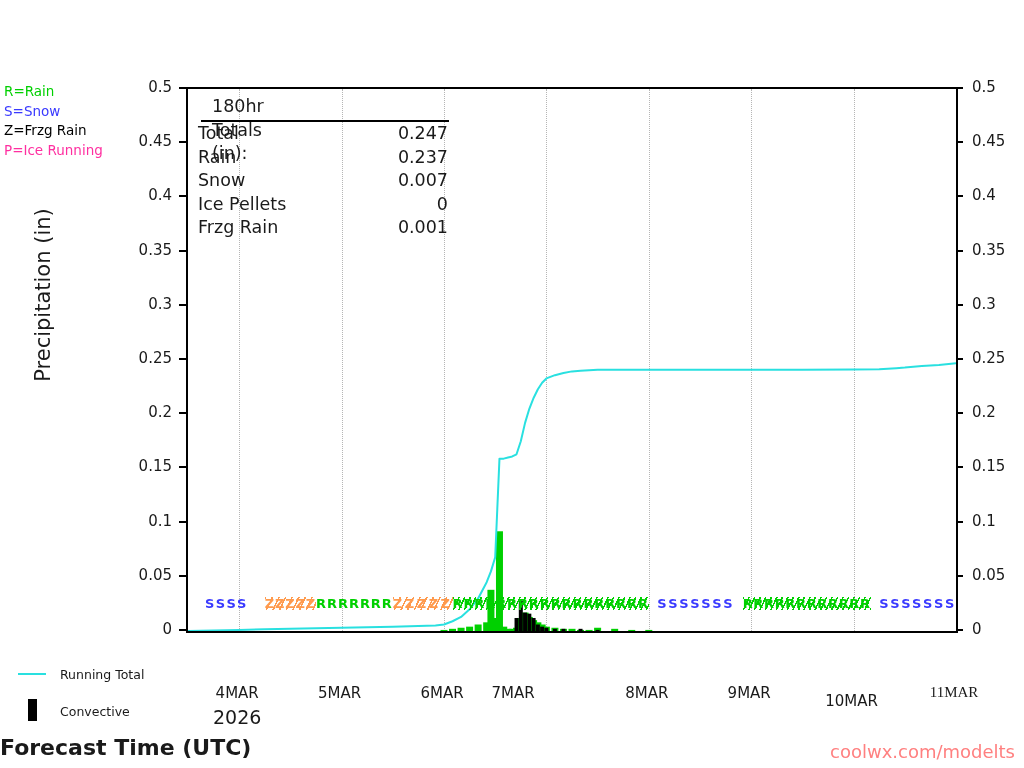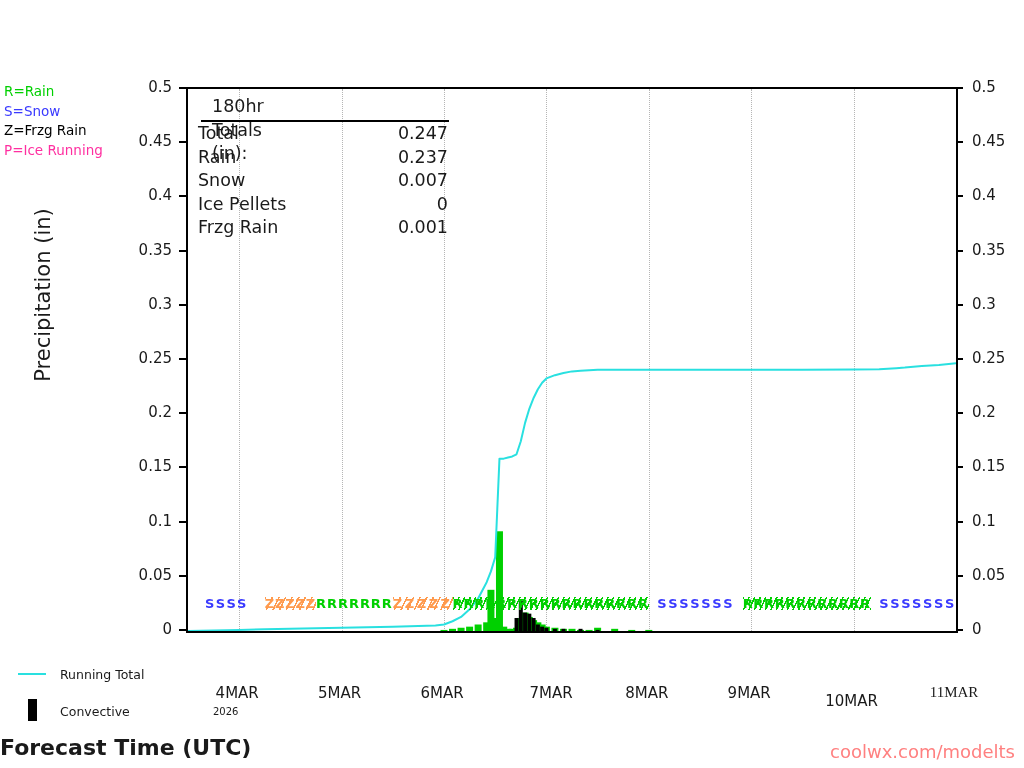--- a/index.html
+++ b/index.html
@@ -38,21 +38,21 @@
 
   
   .gridline{position:absolute;top:0;bottom:0;width:0;
             border-left:1px dotted #b5b5b5;}
   .ytick-l{position:absolute;text-align:right;width:60px;font-size:15px;}
   .ytick-r{position:absolute;text-align:left;width:60px;font-size:15px;}
   .tickmark{position:absolute;height:0;border-top:2px solid #000;width:7px;}
 
   .xtick-label{position:absolute;font-size:15px;text-align:center;
                width:120px;margin-left:-60px;color:#1a1a1a;}
-  #year-label{position:absolute;font-size:10px;color:#1a1a1a;}
+  #year-label{position:absolute;font-size:19px;color:#1a1a1a;}
 
   
   #ptype-row{position:absolute;left:0;top:0;width:100%;height:20px;}
   .pl{position:absolute;font-size:13px;font-weight:bold;line-height:13px;}
   .pl.r{color:#00d000;}
   .pl.s{color:#3a3aff;}
   .pl.z{color:#ff9a4d;}
   .hatch{position:absolute;height:13px;
          background:repeating-linear-gradient(115deg,#ff9a4d 0 1.5px,transparent 1.5px 6px);}
   .hatch-g{position:absolute;height:13px;
@@ -308,21 +308,21 @@
       <div class="tickmark" style="left: 956px; top: 195.4px;"></div>
       <div class="ytick-r" style="left: 972px; top: 132.2px;">0.45</div>
       <div class="tickmark" style="left: 956px; top: 141.2px;"></div>
       <div class="ytick-r" style="left: 972px; top: 78px;">0.5</div>
       <div class="tickmark" style="left: 956px; top: 87px;"></div>
     </div>
   <div class="abs" id="xtick-group" style="left:0;top:0;">
       <div class="xtick-label" style="left: 237.2px; top: 684px;">4MAR</div>
       <div class="xtick-label" style="left: 339.6px; top: 684px;">5MAR</div>
       <div class="xtick-label" style="left: 442px; top: 684px;">6MAR</div>
-      <div class="xtick-label" style="left: 551px; top: 684px;">7MAR</div>
+      <div class="xtick-label" style="left: 513px; top: 684px;">7MAR</div>
       <div class="xtick-label" style="left: 646.8px; top: 684px;">8MAR</div>
       <div class="xtick-label" style="left: 749.2px; top: 684px;">9MAR</div>
       <div class="xtick-label" style="left: 851.6px; top: 684px; margin-top: 8px;">10MAR</div>
       <div class="xtick-label" style="left: 954px; top: 684px; font-family: Liberation Serif, serif;">11MAR</div>
     </div>
 
   <div class="abs" id="year-label" style="left:213px;top:706px;">2026</div>
 
   <div class="abs" id="legend">
     <div class="lg-row">

